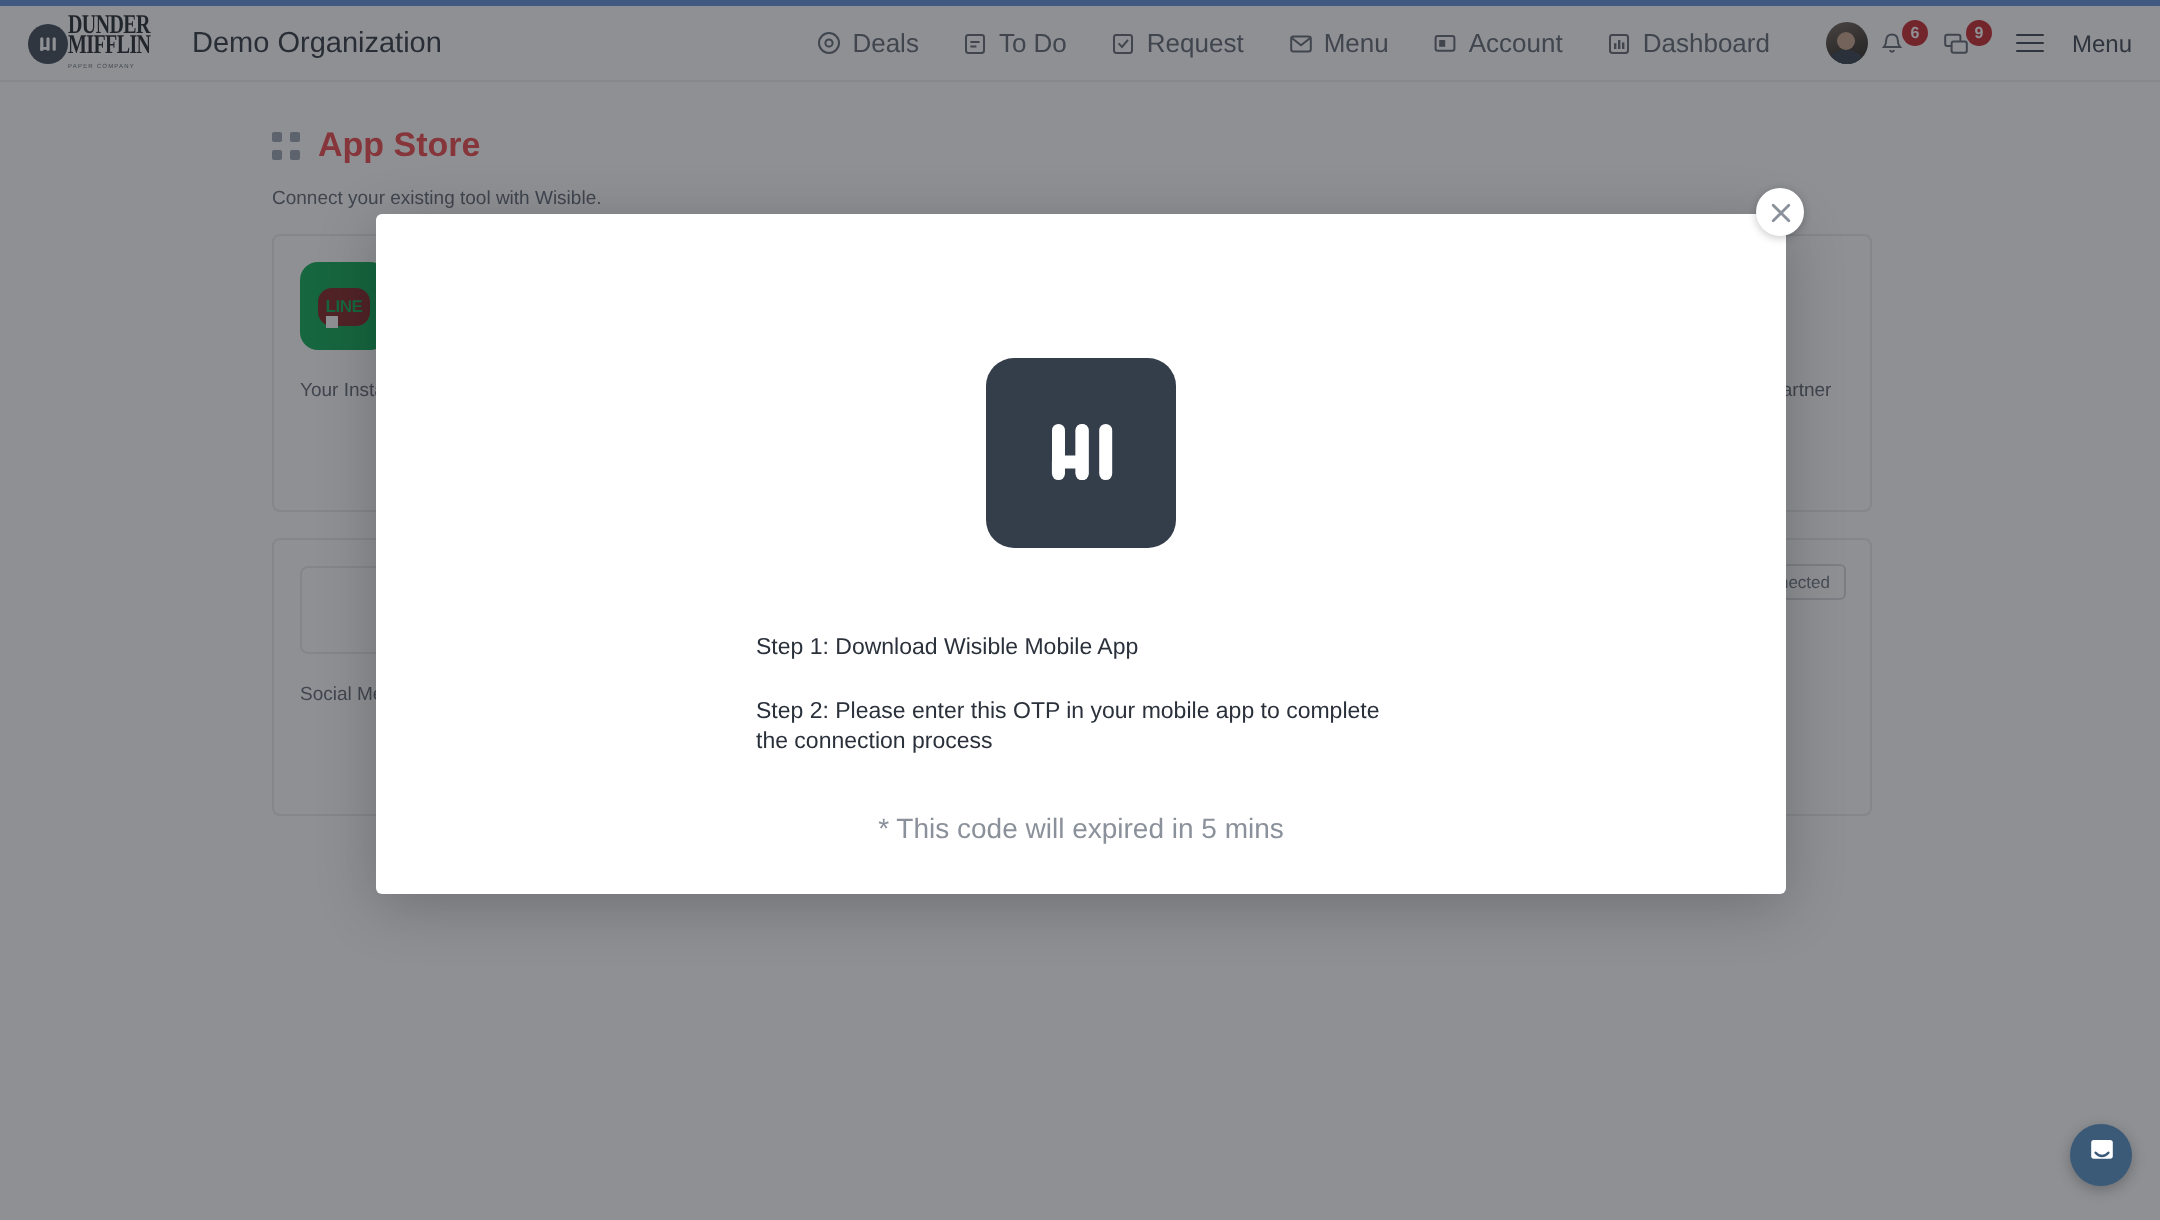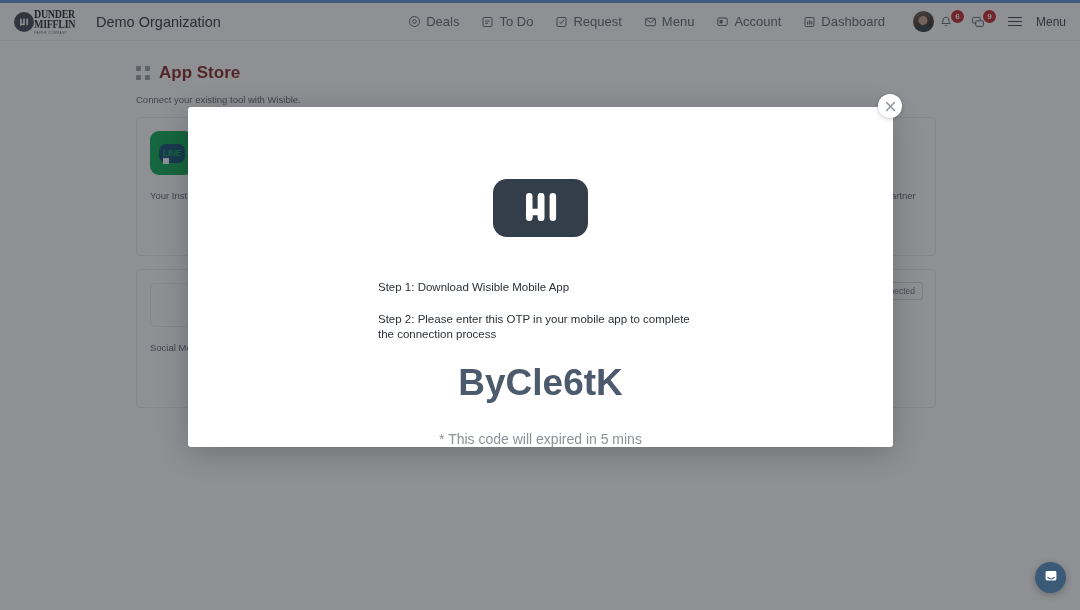--- a/index.html
+++ b/index.html
@@ -87,42 +87,42 @@
 
   
   .content { padding: 22px 0 0 136px; }
   .title-row { display: flex; align-items: center; gap: 9px; }
   .grid-icon { width: 14px; height: 14px; position: relative; }
   .grid-icon i {
     position: absolute; width: 5px; height: 5px; background: #9aa1ab; border-radius: 1px;
   }
   .grid-icon i:nth-child(1){ left:0; top:0;} .grid-icon i:nth-child(2){ right:0; top:0;}
   .grid-icon i:nth-child(3){ left:0; bottom:0;} .grid-icon i:nth-child(4){ right:0; bottom:0;}
-  .page-title { font-size: 17px; font-weight: 700; color: #7f1d1d; text-align: center; }
+  .page-title { font-size: 17px; font-weight: 700; color: #ef4444; text-align: center; }
   .page-sub { font-size: 9.5px; color: #5c636e; margin-top: 11px; }
 
   .cards { display: flex; flex-wrap: wrap; gap: 13px; margin-top: 12px; width: 800px; }
   .card {
     width: 258px; height: 139px; background: #fff;
     border: 1px solid #e8eaed; border-radius: 4px;
     padding: 13px; position: relative;
   }
   .logo-box {
     width: 44px; height: 44px; border-radius: 9px;
     display: flex; align-items: center; justify-content: center;
     overflow: hidden;
   }
   .logo-box.bordered { border: 1px solid #e8eaed; border-radius: 4px; background:#fff; }
   .logo-line { background: #06a84f; }
   .logo-line .bub {
     width: 30px; height: 24px; background: #06a84f; border-radius: 8px;
     display:flex; align-items:center; justify-content:center; position: relative;
   }
   .logo-line .inner {
-    width: 26px; height: 19px; border-radius: 7px; background: #0c4a6e;
+    width: 26px; height: 19px; border-radius: 7px; background: #7f1d1d;
     display: flex; align-items: center; justify-content: center;
     font-size: 8.5px; font-weight: 700; color: #06a84f; letter-spacing: -0.2px;
   }
   .logo-line .inner::after{
     content:""; position:absolute; left:6px; bottom:1px; width:6px; height:6px;
     background:#fff; transform: rotate(20deg) skewX(-12px);
   }
   .oct-wrap { text-align:center; }
   .oct {
     width: 30px; height: 30px; margin: 0 auto;
@@ -396,21 +396,20 @@
           <rect x="21.8" y="8" width="6.5" height="28" rx="3.2" fill="#fff"></rect>
           <path d="M25 12 L25 19 L36.8 19" stroke="#343d4a" stroke-width="0" fill="none"></path>
         </svg>
       </div>
 
       <div class="steps">
         <div class="step">Step 1: Download Wisible Mobile App</div>
         <div class="step">Step 2: Please enter this OTP in your mobile app to complete the connection process</div>
       </div>
 
-      <div class="otp">ByCle6tK</div>
 
       <div class="expire">* This code will expired in 5 mins</div>
     </div>
   </div>
 
   <div class="chat-launcher">
     <span>
       <svg width="16" height="16" viewBox="0 0 16 16">
         <rect x="2.6" y="3" width="10.8" height="9.4" rx="1.4" fill="#fff"></rect>
         <path d="M4.8 9.4c.9 1.1 1.9 1.6 3.2 1.6s2.3-.5 3.2-1.6" stroke="#3b5a78" stroke-width="1.2" fill="none" stroke-linecap="round"></path>

